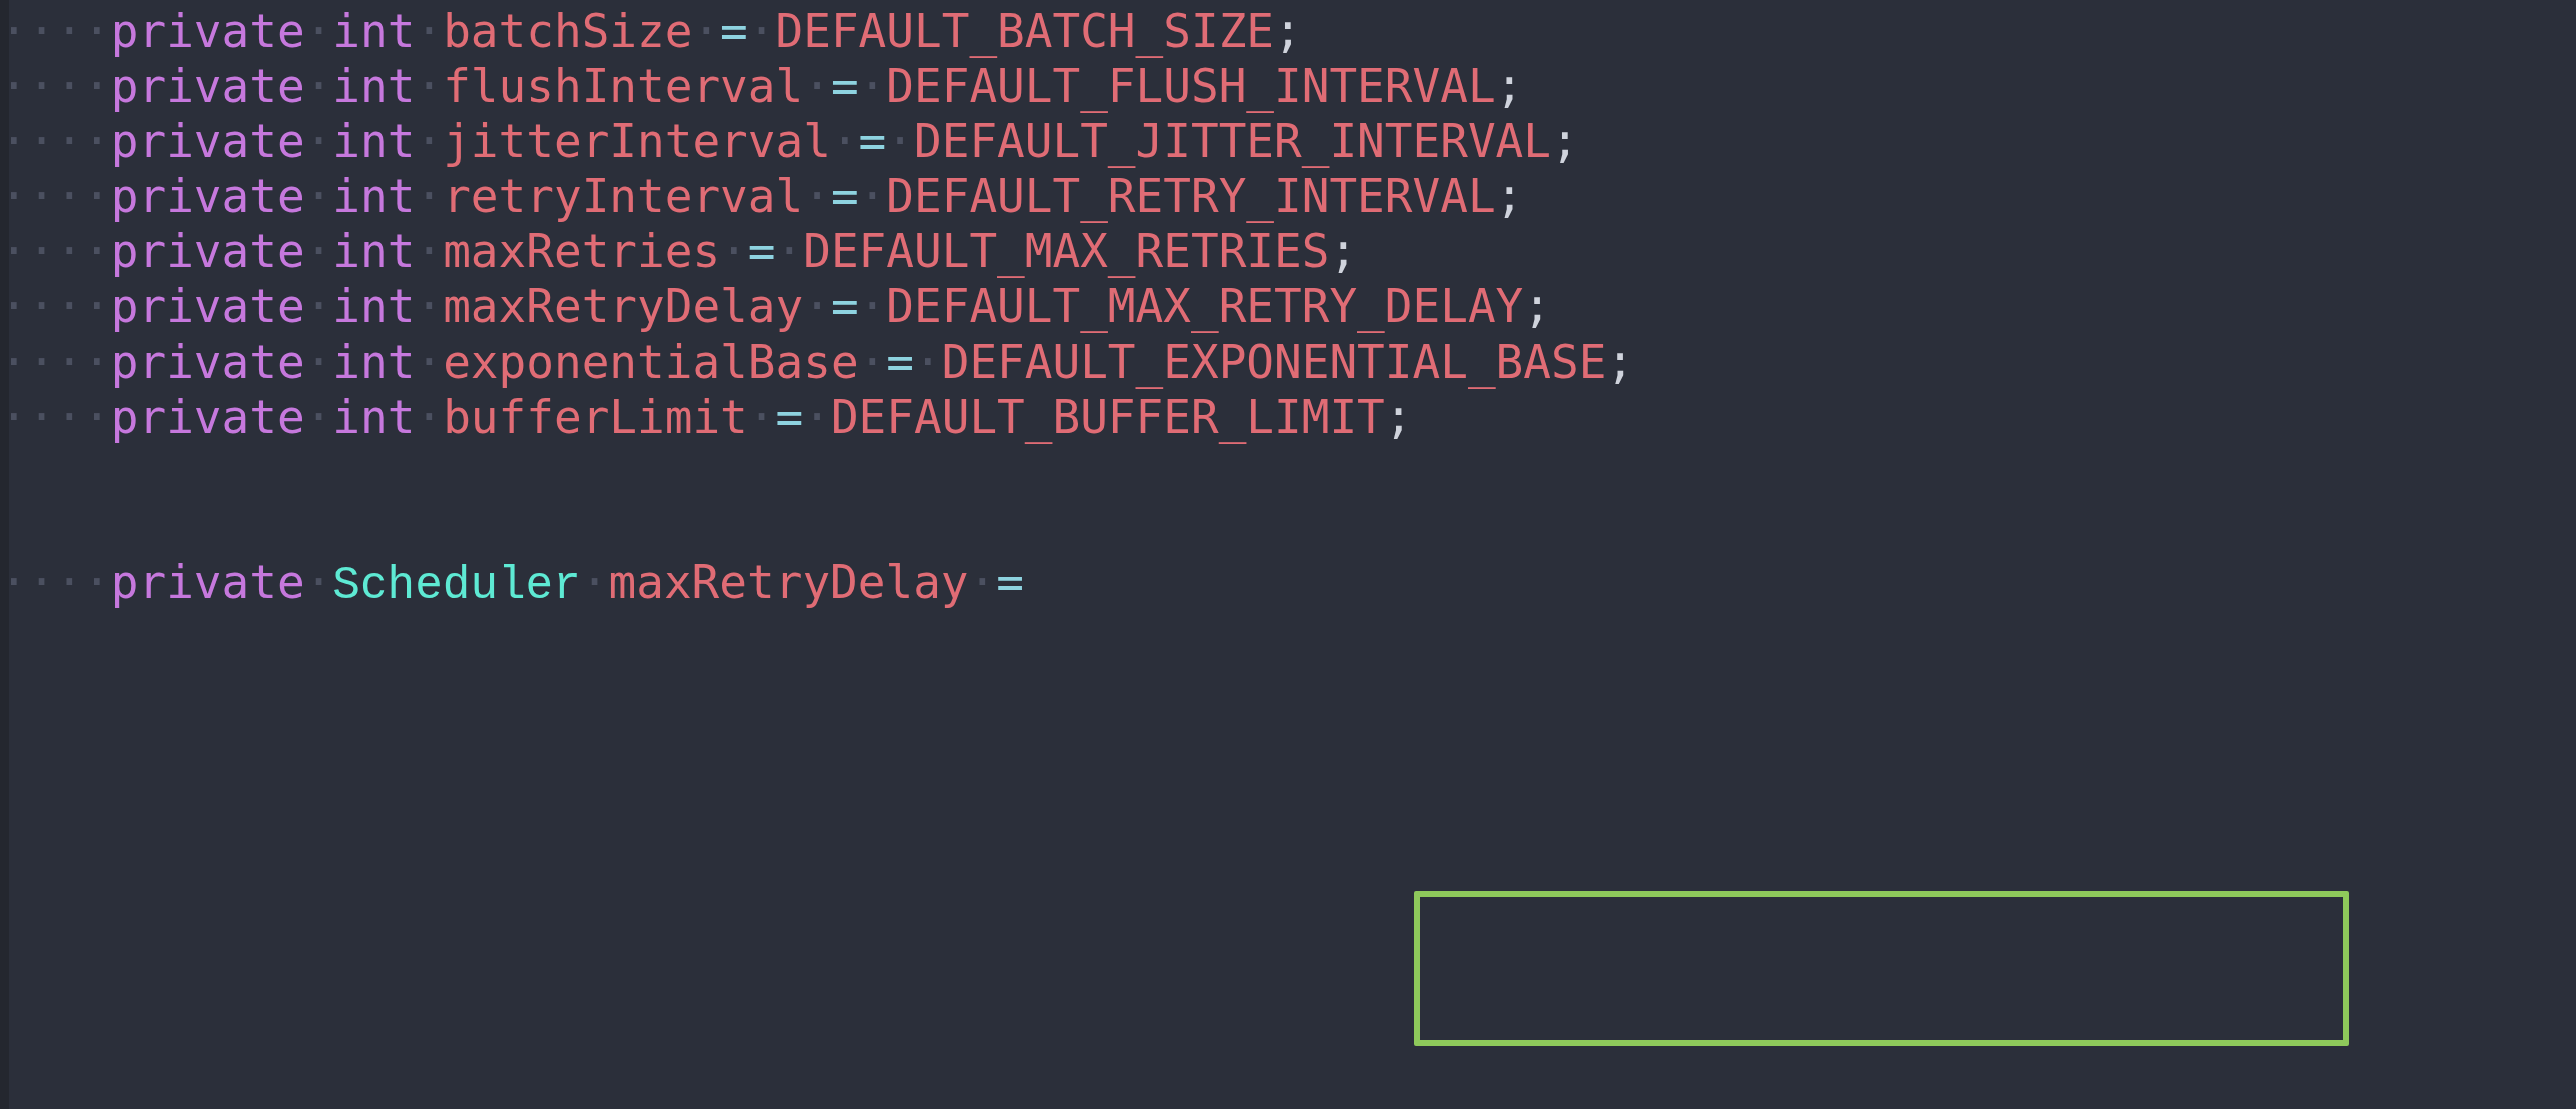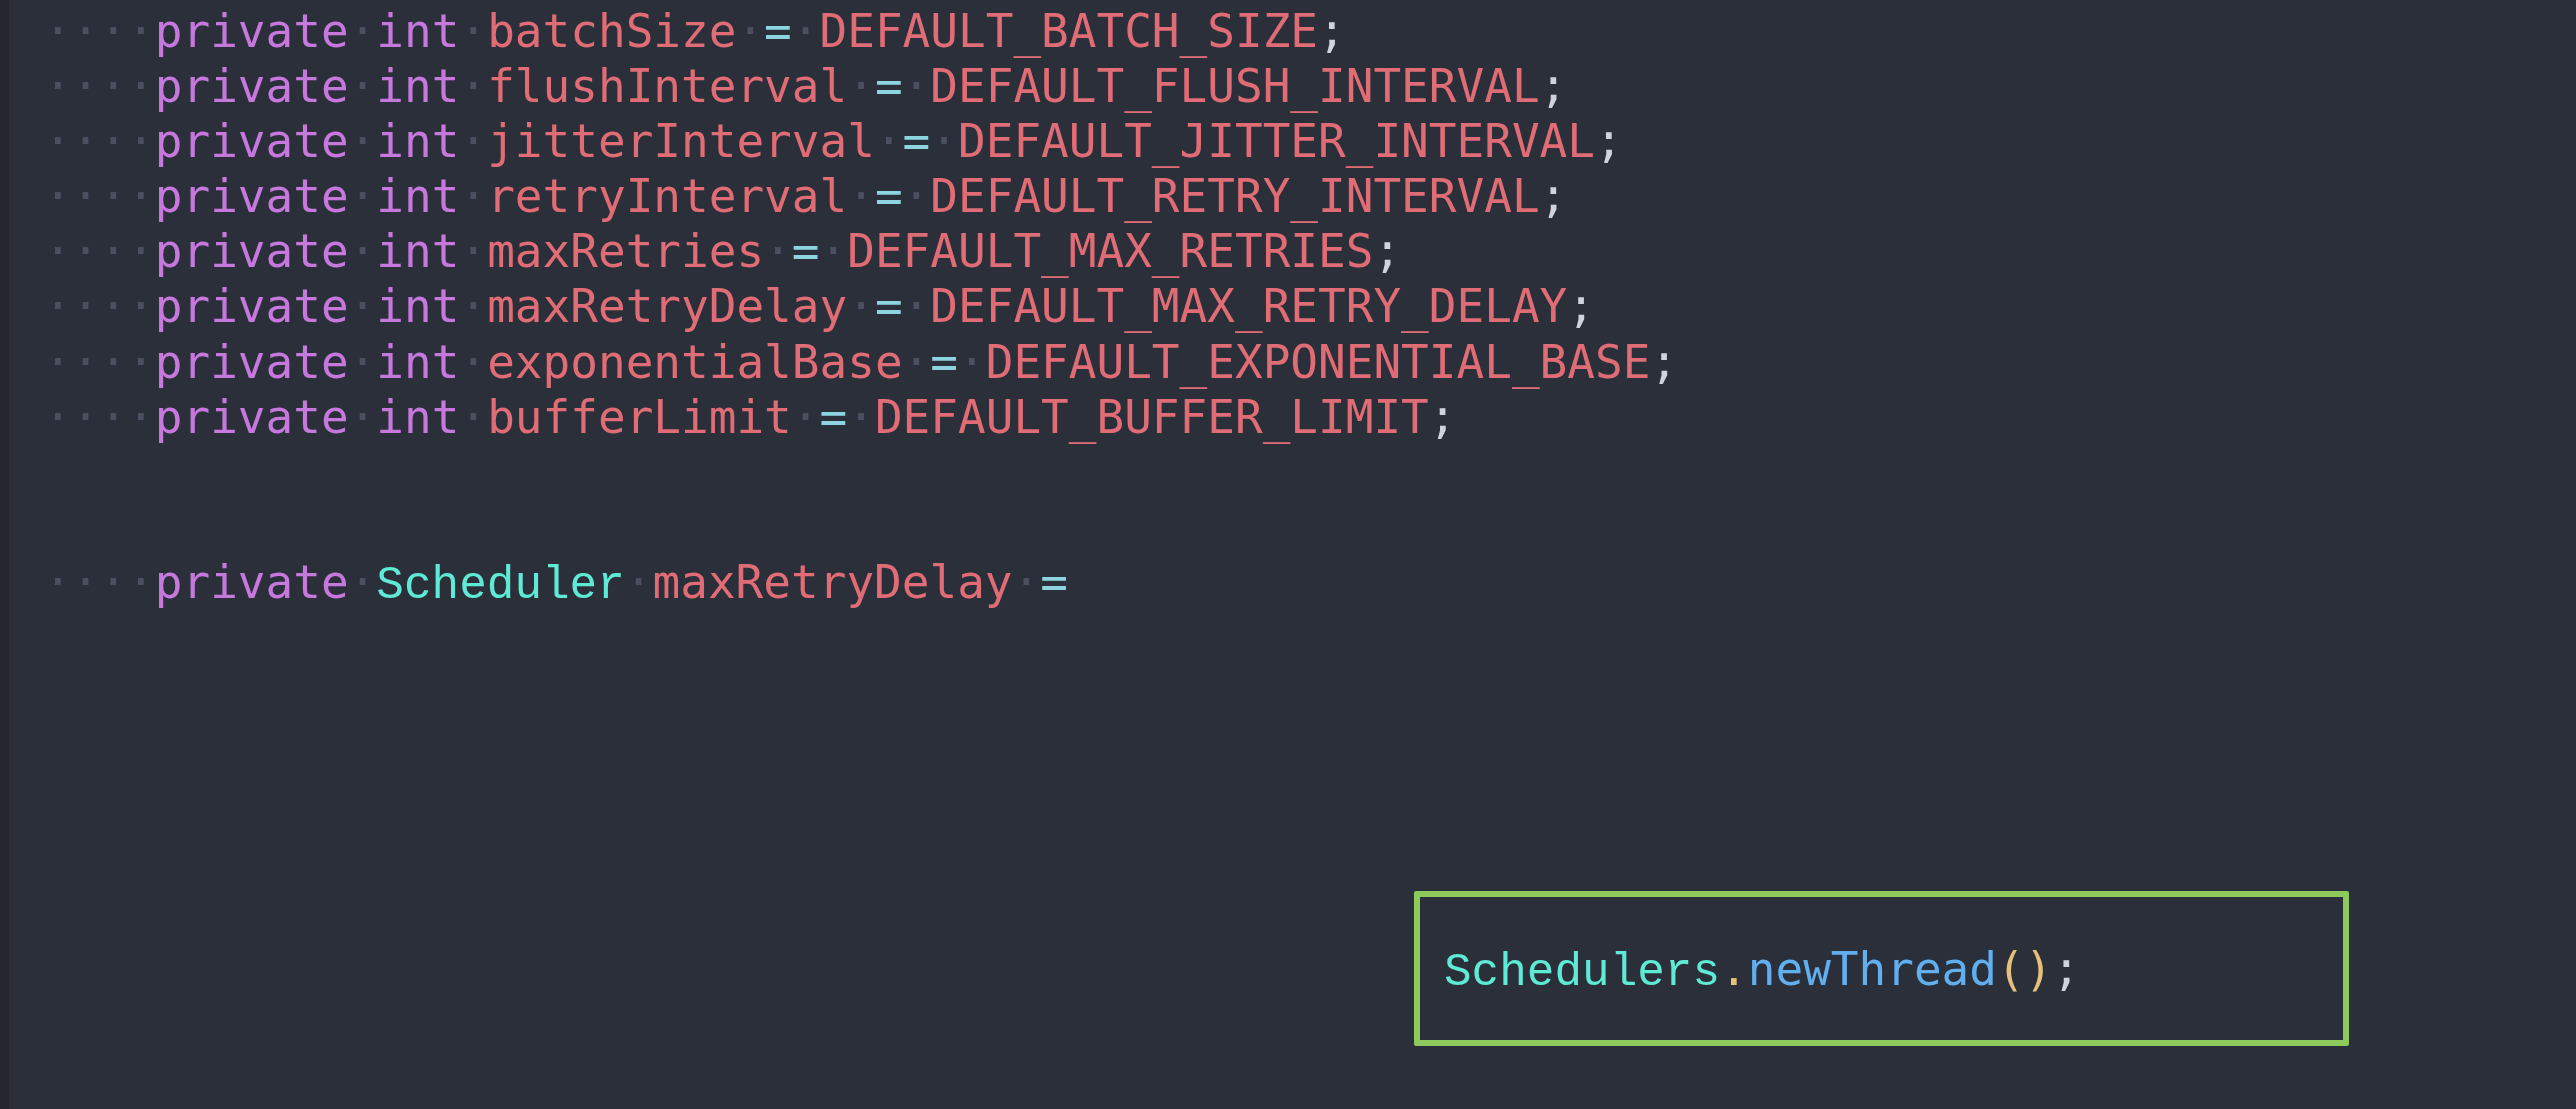--- a/index.html
+++ b/index.html
@@ -42,21 +42,20 @@
 
   .code-line {
     position: absolute;
     left: 0;
     height: 55px;
     line-height: 55px;
     white-space: pre;
     font-size: 46px;
     letter-spacing: 0px;
     font-family: "DejaVu Sans Mono", "Liberation Mono", monospace;
-    padding-left: 44px;
   }
 
   
   .indent {
     color: #4b5060;
     letter-spacing: 0;
   }
 
   
   .kw        { color: #c678dd; }   
@@ -121,16 +120,15 @@
 
     <div class="code-line" style="top:445px"></div>
 
 
     <div class="code-line" style="top:555px"><span class="indent">····</span><span class="kw">private</span><span class="spacedot">·</span><span class="type">Scheduler</span><span class="spacedot">·</span><span class="ident">maxRetryDelay</span><span class="spacedot">·</span><span class="op">=</span></div>
 
   </div>
 
   <div id="highlight-box"></div>
 
-  <div id="highlight-content"><span class="type">Schedulers</span><span class="dot">.</span><span class="method">newThread</span><span class="paren">()</span><span class="punct">;</span></div>
 
 </div>
 
 
 </body></html>

